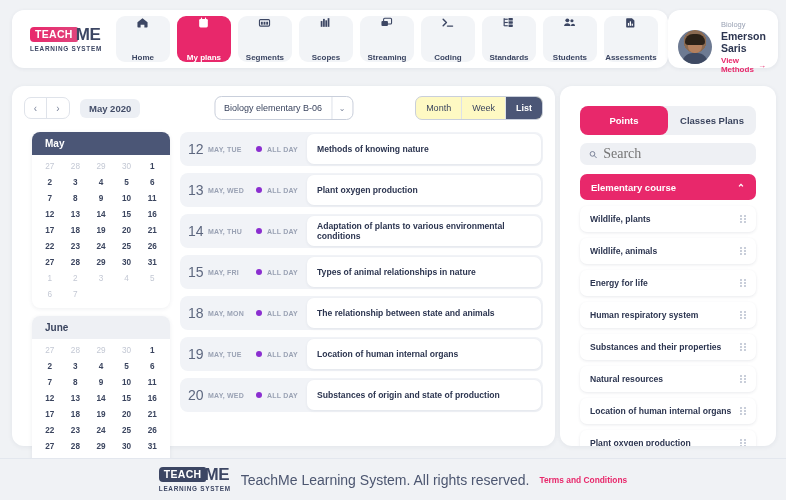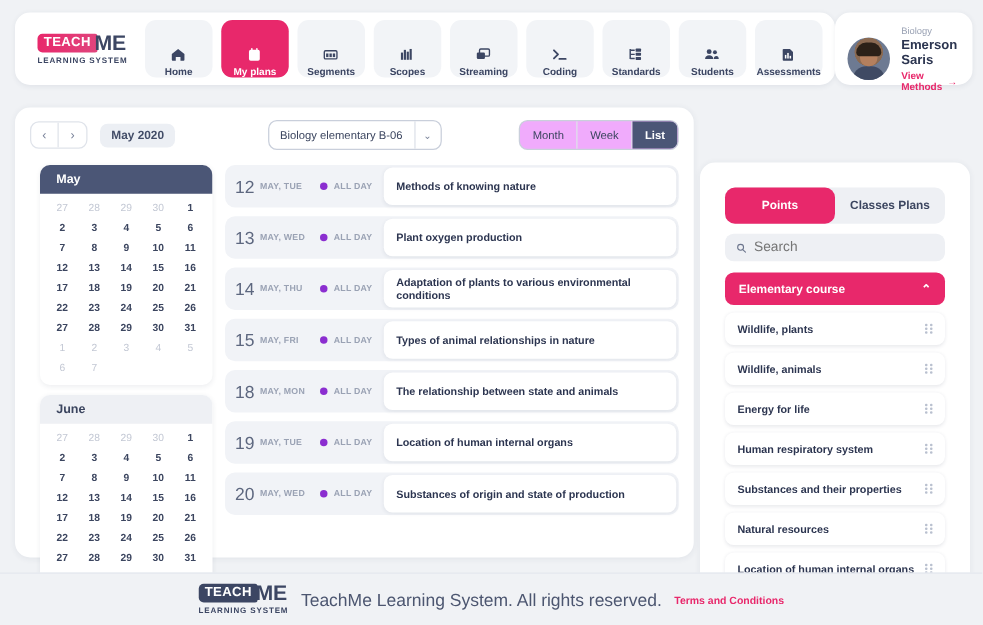--- a/index.html
+++ b/index.html
@@ -36,21 +36,21 @@
     color: #3c4663; font-size: 17px; font-weight: bold; line-height: 15px;
     margin-left: -2px; letter-spacing: -.3px;
   }
   .logo-sub {
     color: #3c4663; font-size: 6.4px; font-weight: bold; letter-spacing: .7px;
     margin-top: 3px;
   }
   .logo-sub.light { color: #3c4663; }
 
   .nav-item {
-    display: flex; flex-direction: column; align-items: center; justify-content: flex-end;
+    display: flex; flex-direction: column; align-items: center; justify-content: space-between;
     width: 54px; height: 46px; border-radius: 9px;
     background: #f2f4f7; color: #3c4663;
     margin-right: 7px; cursor: pointer; gap: 3px;
   }
   .nav-item:last-child { margin-right: 0; }
   .nav-item .nav-label { font-size: 8px; font-weight: 600; white-space: nowrap; }
   .nav-item.active { background: #e8286b; color: #fff; }
   .nav-item svg { display:block; }
 
   
@@ -103,21 +103,21 @@
     position:absolute; left: 50%; transform: translateX(-50%);
     display:flex; align-items:center; border:1px solid #c9cfdb; border-radius: 7px;
     height: 24px; cursor:pointer; background:#fff;
   }
   .class-select .val { font-size: 9px; color: #3b455f; padding: 0 9px; }
   .class-select .sep { width:1px; height:100%; background:#dde1e9; }
   .class-select .chev { width: 20px; text-align:center; font-size: 8px; color:#7b849b; }
   .view-toggle {
     position:absolute; right: 12px; display:flex;
     border:1px solid #c9cfdb; border-radius: 7px; overflow:hidden; height: 24px;
-    background: #f0abfc;
+    background: #fef9c3;
   }
   .view-toggle div {
     padding: 0 10px; display:flex; align-items:center; font-size: 9px;
     color:#3b455f; cursor:pointer; border-right: 1px solid #dde1e9;
   }
   .view-toggle div:last-child { border-right: none; }
   .view-toggle div.active { background:#4b5676; color:#fff; font-weight:600; }
 
   .body-row { display:flex; height: 316px; padding-left: 12px; }
 
@@ -161,37 +161,37 @@
     flex:1; background:#fff; border-radius: 7px; height: 30px;
     display:flex; align-items:center; padding: 0 10px;
     font-size: 8.6px; color:#2c3550; font-weight: 600;
     box-shadow: 0 1px 3px rgba(40,50,80,.07); margin-right: 2px;
   }
 
   
   .right-panel {
     position:absolute; top: 86px; right: 10px; width: 216px; height: 360px;
     background:#fff; border-radius: 12px; padding: 20px;
-    box-shadow: 0 1px 5px rgba(40,50,80,.07); overflow:hidden;margin-top:44px;
+    box-shadow: 0 1px 5px rgba(40,50,80,.07); overflow:hidden;
   }
   .tabs {
     display:flex; background:#eef0f4; border-radius: 8px; height: 29px; padding: 0;
   }
   .tabs div {
     flex:1; display:flex; align-items:center; justify-content:center;
     font-size: 9.5px; color:#3b455f; border-radius: 8px; cursor:pointer; font-weight:600;
   }
   .tabs div.active { background:#e8286b; color:#fff; }
   .search {
     margin-top: 8px; height: 22px; background:#eef0f4; border-radius: 7px;
     display:flex; align-items:center; padding: 0 9px; gap: 6px;
   }
   .search input {
     border:none; background:transparent; outline:none;
-    font-size: 11px; color:#6b748c; font-family:Liberation Sans, sans-serif; width:100%;
+    font-size: 14px; color:#6b748c; font-family:Liberation Serif, serif; width:100%;
   }
   .course-head {
     margin-top: 9px; height: 26px; background:#e8286b; border-radius: 7px;
     display:flex; align-items:center; justify-content:space-between;
     padding: 0 11px; color:#fff; font-size: 9.5px; font-weight: bold; cursor:pointer;
   }
   .point-item {
     margin-top: 6px; height: 26px; background:#fff; border-radius: 7px;
     display:flex; align-items:center; justify-content:space-between;
     padding: 0 10px; font-size: 8.6px; color:#2c3550; font-weight:600;

